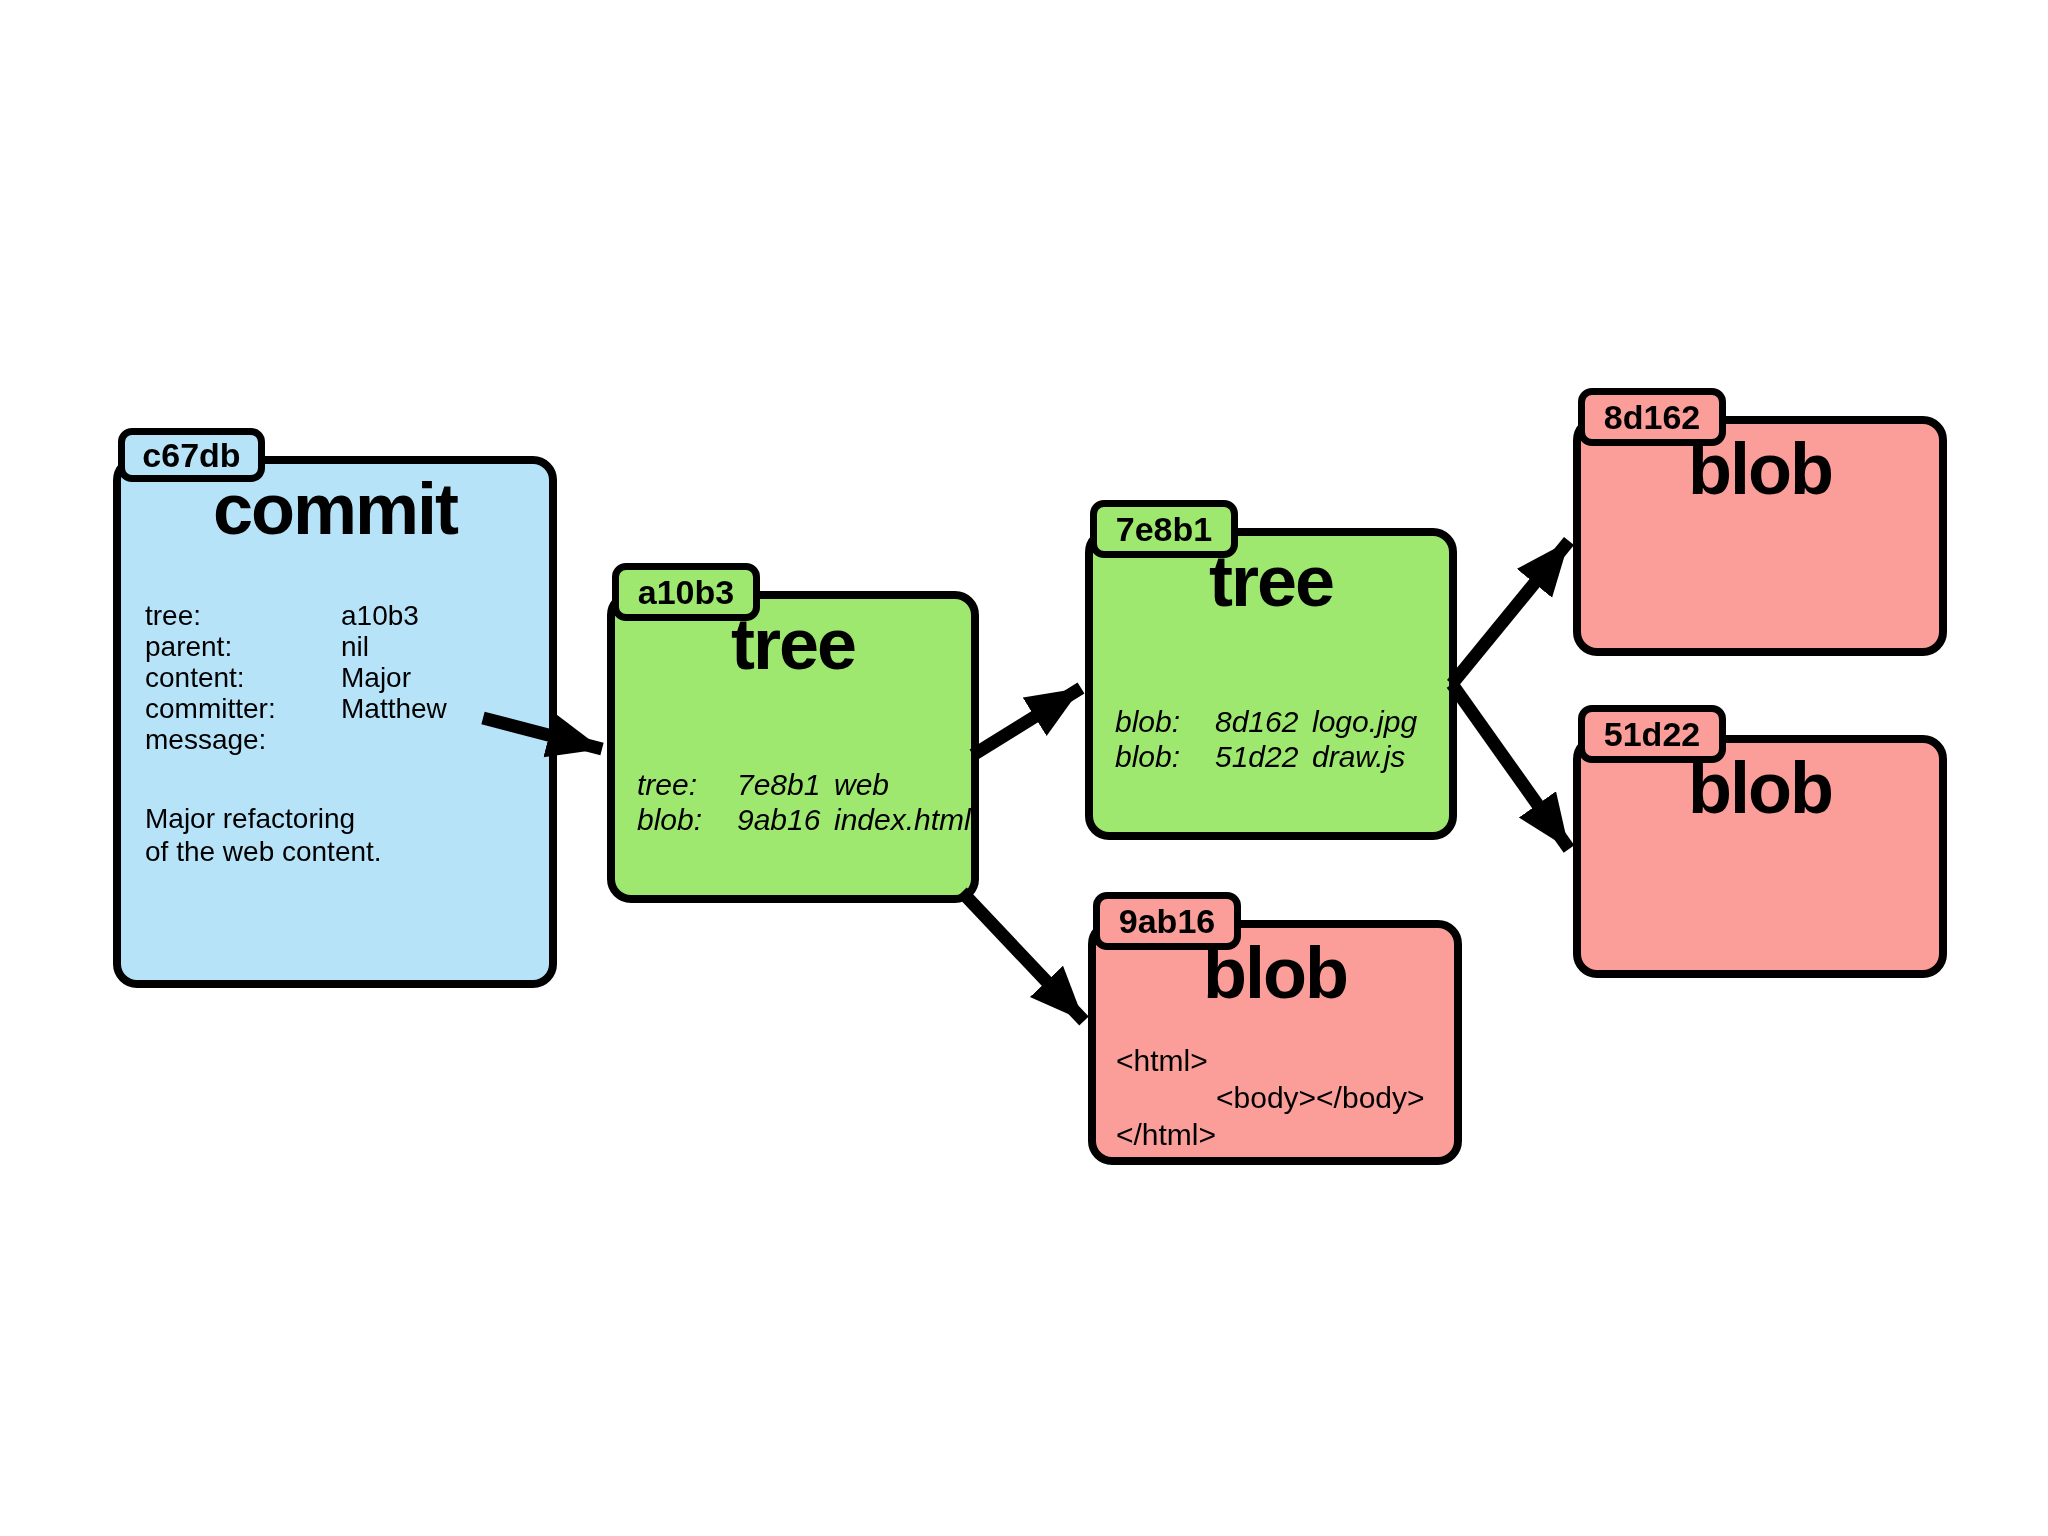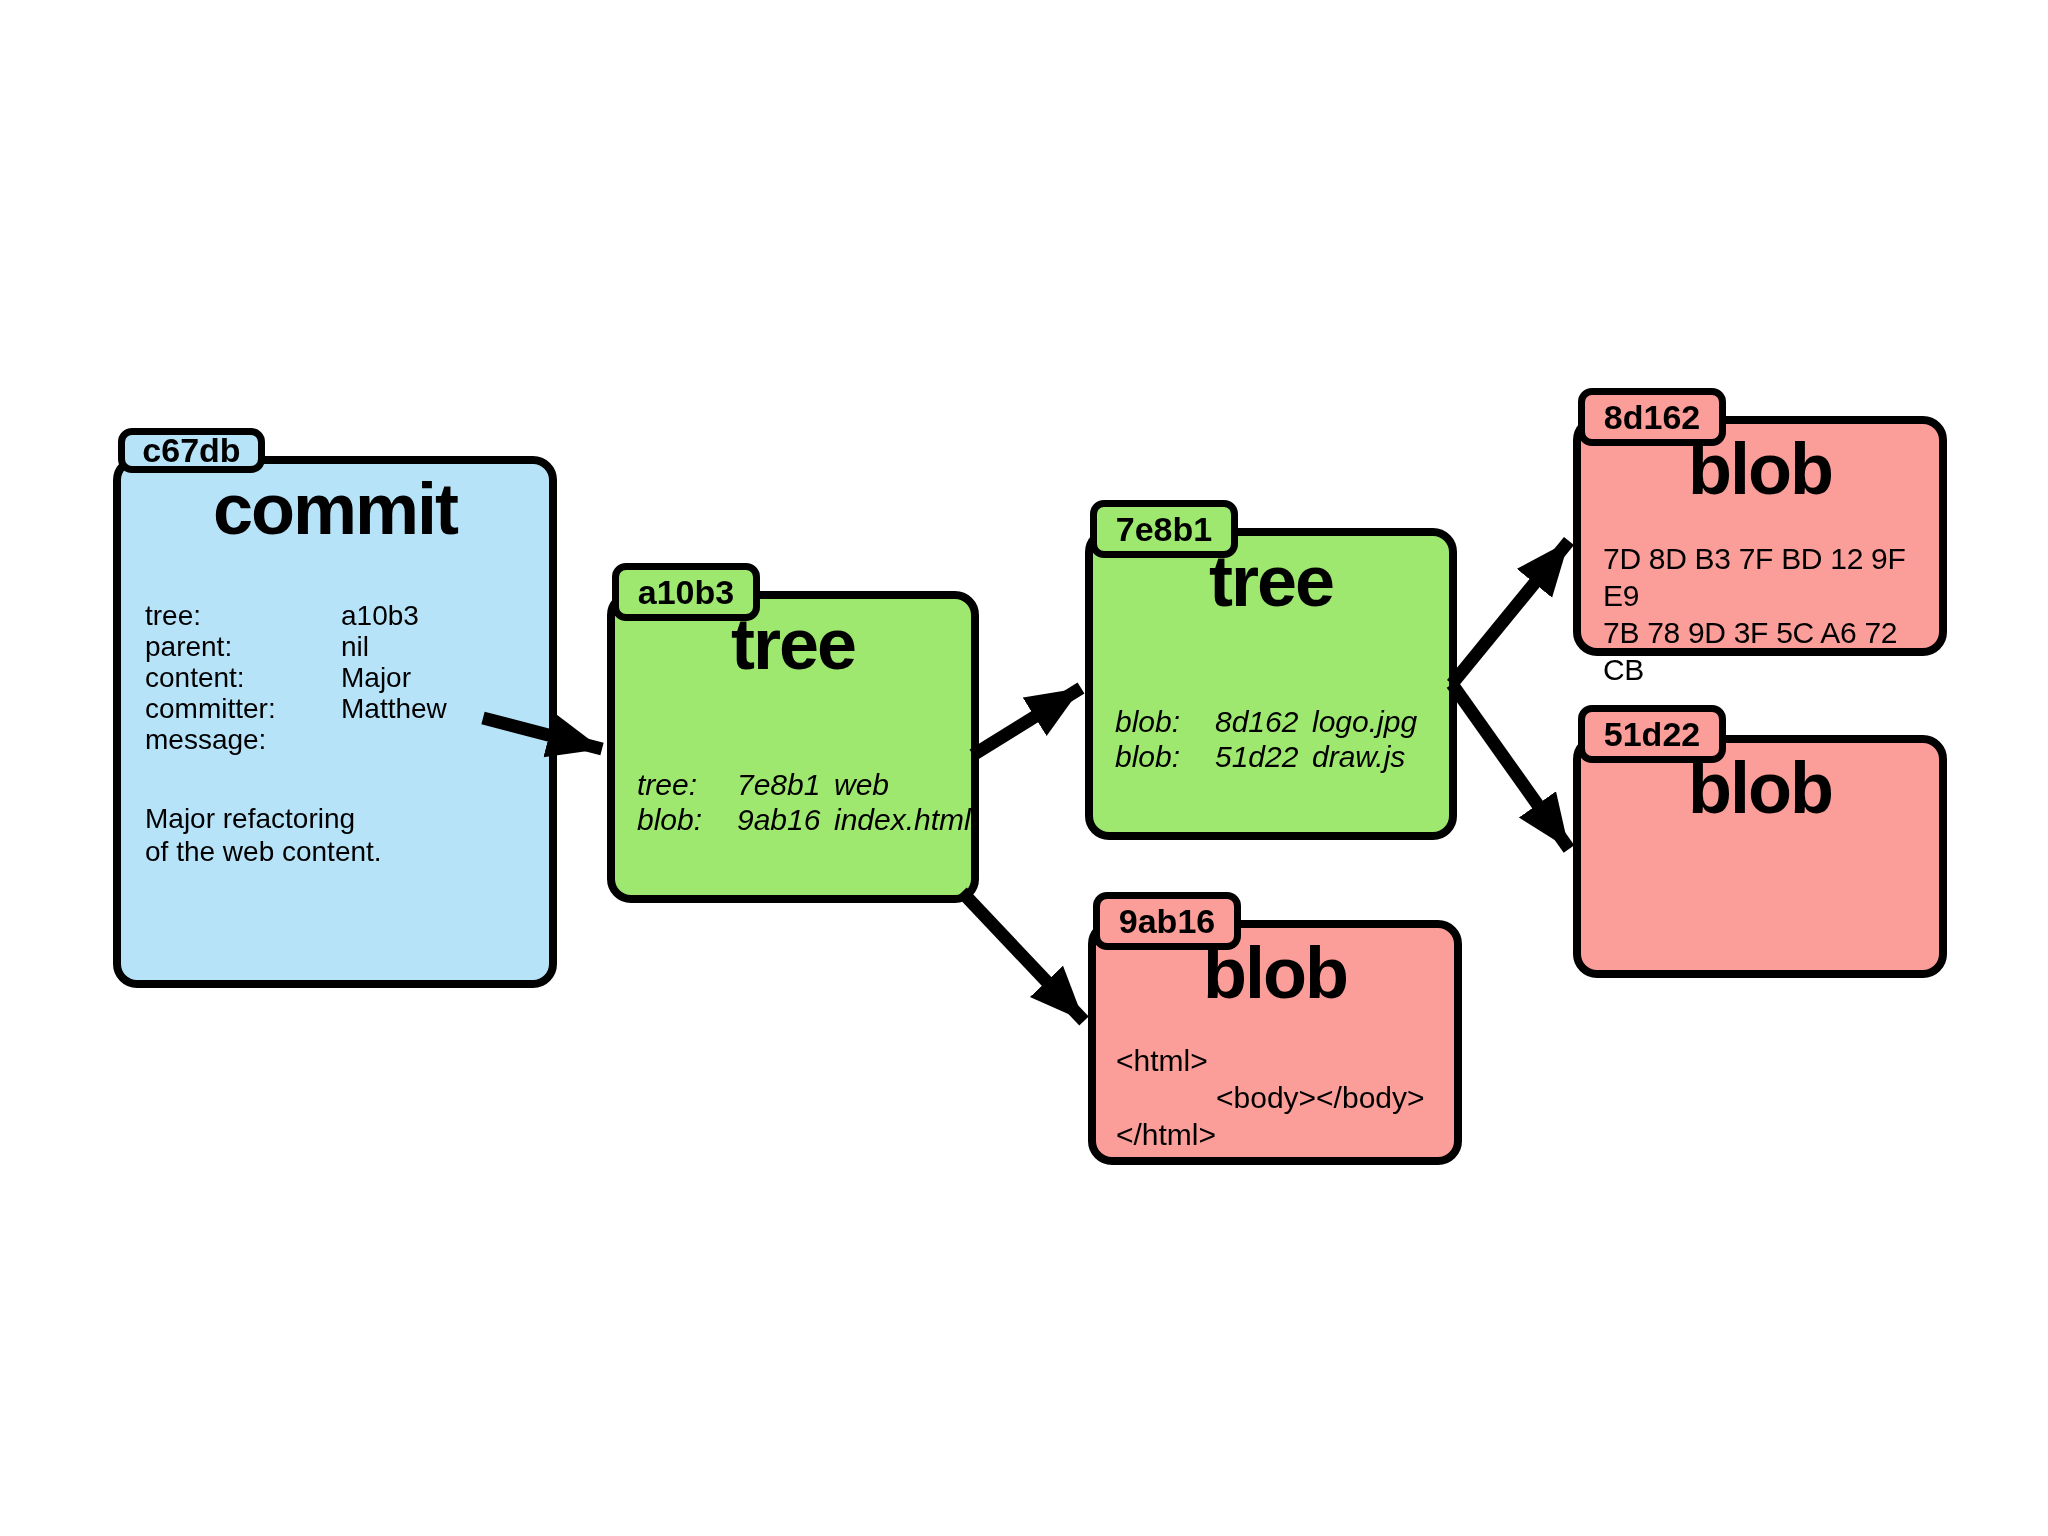--- a/index.html
+++ b/index.html
@@ -37,21 +37,21 @@
     font-size:72px;
     letter-spacing:-2px;
     line-height:1.05;
     padding-top:8px;
   }
   .fill-commit{background:#b7e3f9;}
   .fill-tree{background:#9fe870;}
   .fill-blob{background:#fb9d98;}
 
   
-  .tab-c67db{left:118px;top:428px;width:147px;height:45px;}
+  .tab-c67db{left:118px;top:428px;width:147px;height:54px;}
   .box-c67db{left:113px;top:456px;width:444px;height:532px;}
   .box-c67db .fields{margin:52px 0 0 24px;font-size:28px;line-height:31px;}
   .box-c67db .row{display:flex;}
   .box-c67db .lbl{width:196px;}
   .box-c67db .message{margin:47px 0 0 24px;font-size:28px;line-height:33px;}
 
   
   .tab-a10b3{left:612px;top:563px;width:148px;height:58px;}
   .box-a10b3{left:607px;top:591px;width:372px;height:312px;}
   
@@ -162,24 +162,20 @@
           <span class="fname">draw.js</span>
         </div>
       </div>
     </div>
   </div>
 
   <div class="node">
     <div class="tab fill-blob tab-8d162">8d162</div>
     <div class="box fill-blob box-8d162">
       <div class="title">blob</div>
-      <div class="lines">
-        <div>7D 8D B3 7F BD 12 9F E9</div>
-        <div>7B 78 9D 3F 5C A6 72 CB</div>
-      </div>
     </div>
   </div>
 
   <div class="node">
     <div class="tab fill-blob tab-51d22">51d22</div>
     <div class="box fill-blob box-51d22">
       <div class="title">blob</div>
     </div>
   </div>
 

